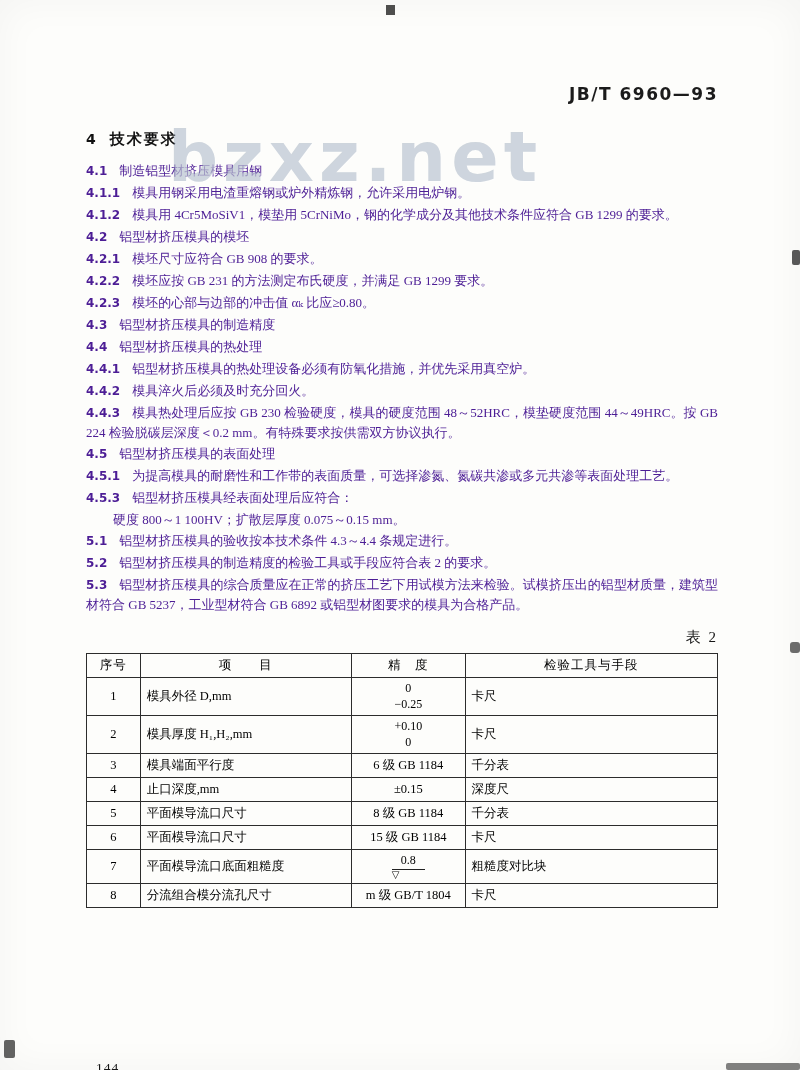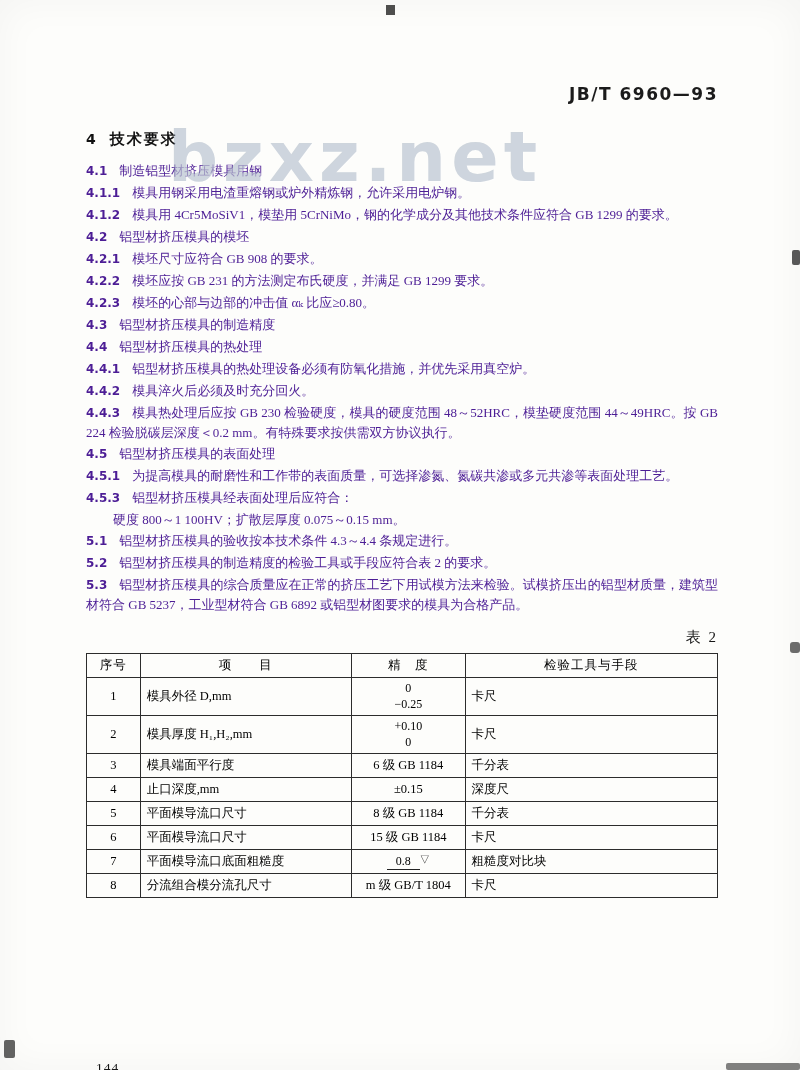--- a/index.html
+++ b/index.html
@@ -87,25 +87,24 @@
 
   .tol {
     display: inline-flex;
     flex-direction: column;
     align-items: center;
     line-height: 1.3;
     font-size: 12px;
   }
   .rough {
     display: inline-flex;
-    flex-direction: row;
+    flex-direction: column;
     align-items: flex-start;
     line-height: 1.1;
     font-size: 12px;
-    font-family: Liberation Serif, serif;
   }
   .rough-top { border-bottom: 1px solid #222; padding: 0 9px 1px 9px; }
   .rough-sym { font-size: 10px; margin-top: -1px; }
 
   .watermark {
     position: absolute;
     left: 168px; top: 116px;
     font-family: "DejaVu Sans", sans-serif;
     font-weight: bold;
     font-size: 70px;

